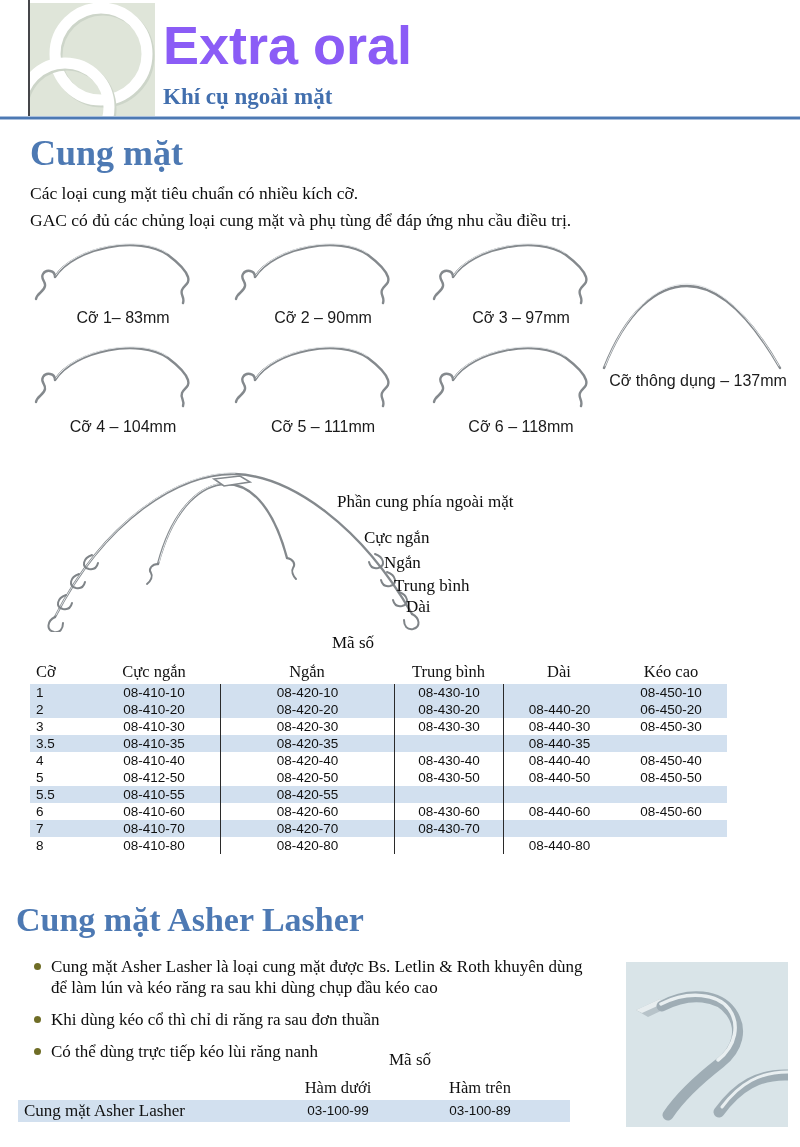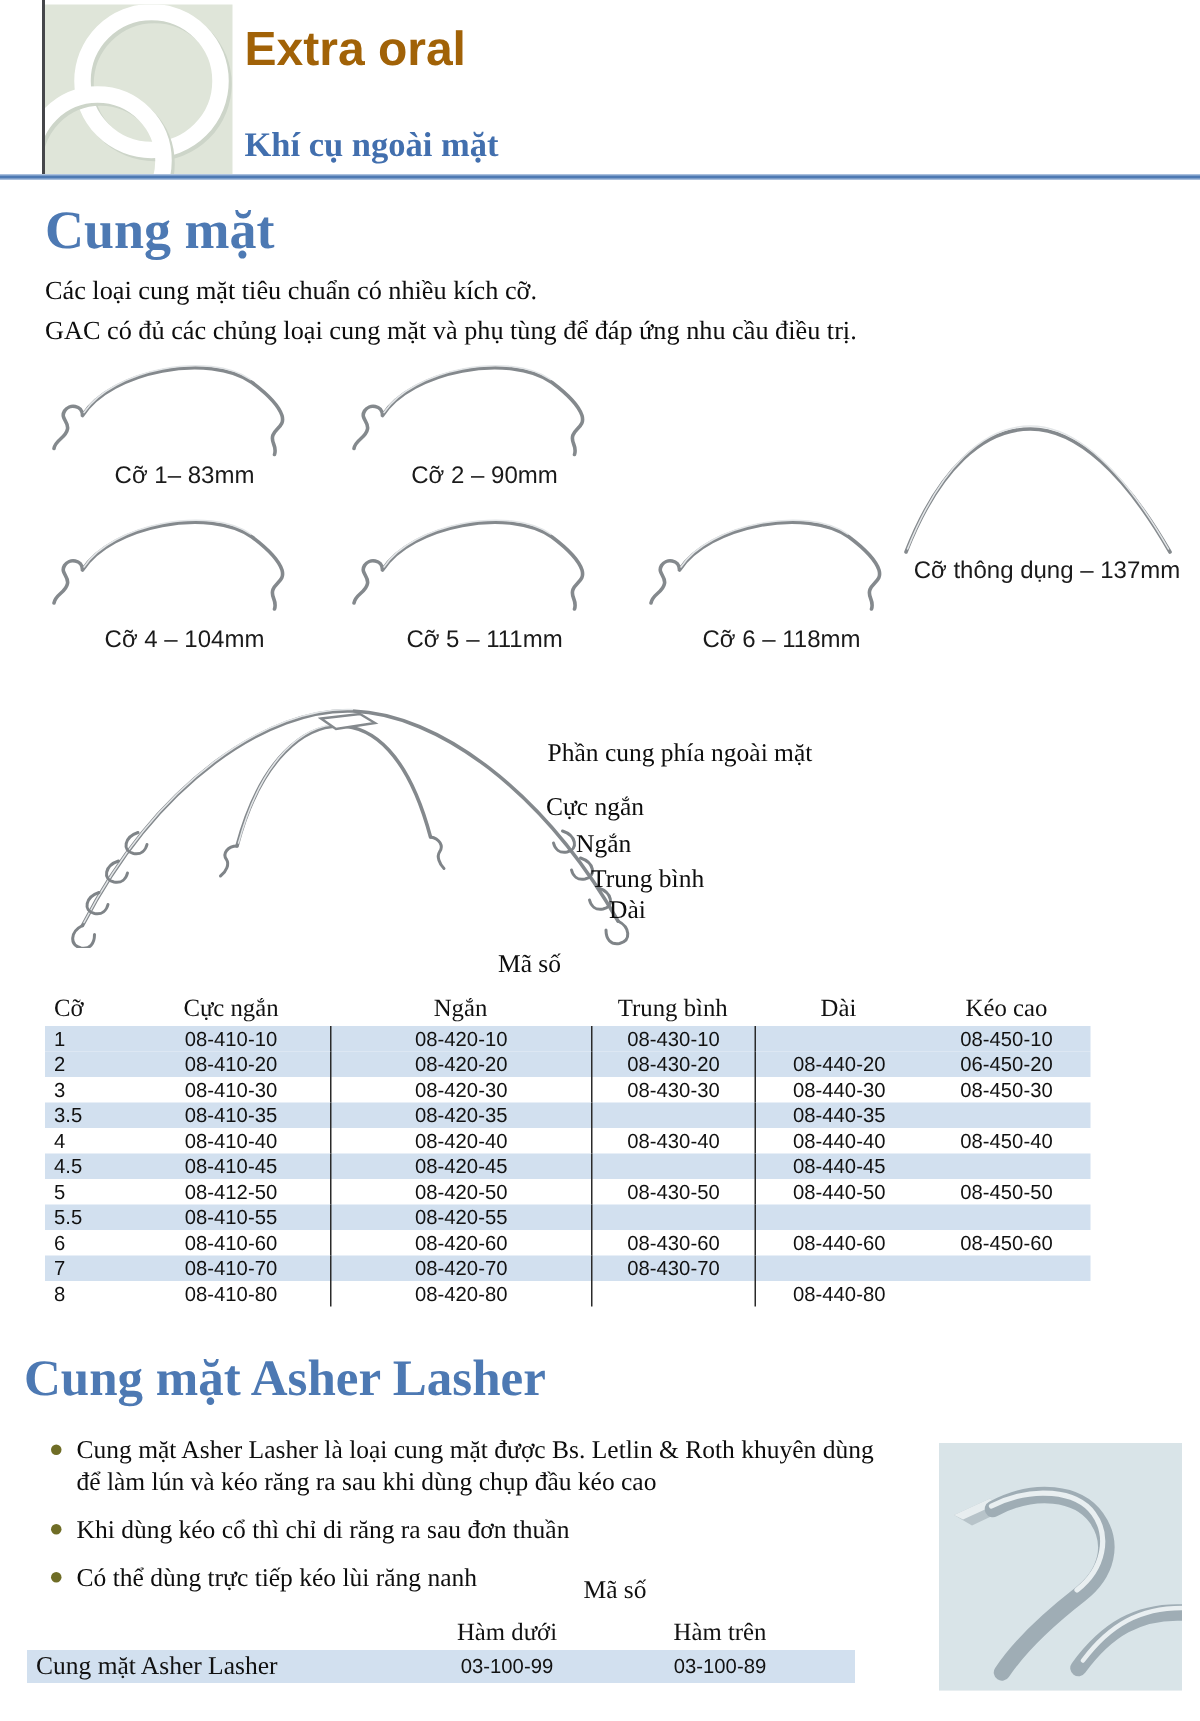--- a/index.html
+++ b/index.html
@@ -3,21 +3,21 @@
 <meta charset="utf-8">
 <style>
   html,body{margin:0;padding:0;background:#fff;}
   .page{position:relative;width:800px;height:1147px;background:#ffffff;overflow:hidden;
         font-family:"Liberation Serif","DejaVu Serif",serif;color:#111;}
 
   
   .logo-edge{position:absolute;left:28px;top:0;width:2px;height:118px;background:#45464a;}
   .logo-box{position:absolute;left:30px;top:3px;width:125px;height:115px;background:#dfe5d9;overflow:hidden;}
   .brand-title{position:absolute;left:163px;top:14px;font-family:"Liberation Sans","DejaVu Sans",sans-serif;
-               font-weight:bold;font-size:32px;color:#a16207;letter-spacing:0px;}
+               font-weight:bold;font-size:54px;color:#8b5cf6;letter-spacing:0px;}
   .brand-sub{position:absolute;left:163px;top:84px;font-weight:bold;font-size:23px;color:#426fae;}
   .rule{position:absolute;left:0;top:116px;width:800px;height:2px;background:#4d79b3;
         border-top:1px solid #a9bfdd;border-bottom:1px solid #a9bfdd;}
 
   
   .h1{position:absolute;left:30px;top:132px;font-weight:bold;font-size:36px;color:#4d79b3;}
   .desc{position:absolute;left:30px;top:180px;width:600px;font-size:17.5px;line-height:27px;color:#0d0d0d;}
 
   .bow-cell{position:absolute;text-align:center;}
   .bow-cell svg{display:block;width:100%;height:auto;}
@@ -101,20 +101,26 @@
         <use href="#bow-s"></use>
       </svg>
     <div class="bow-label">Cỡ 1– 83mm</div>
   </div>
   <div class="bow-cell" style="left:222px;top:233px;width:190px;height:98px;">
     <svg viewBox="0 0 190 78">
         <use href="#bow-s"></use>
       </svg>
     <div class="bow-label">Cỡ 2 – 90mm</div>
   </div>
+  <div class="bow-cell" style="left:420px;top:233px;width:190px;height:98px;">
+    <svg viewBox="0 0 190 78">
+        <use href="#bow-s"></use>
+      </svg>
+    <div class="bow-label">Cỡ 3 – 97mm</div>
+  </div>
 
   <div class="bow-cell" style="left:592px;top:278px;width:200px;height:112px;text-align:center;">
     <svg viewBox="0 0 200 92">
         <use href="#bow-p"></use>
       </svg>
     <div class="bow-label" style="bottom:0;">Cỡ thông dụng – 137mm</div>
   </div>
 
   <div class="bow-cell" style="left:22px;top:336px;width:190px;height:104px;">
     <svg viewBox="0 0 190 78">
@@ -152,21 +158,21 @@
       <path class="wire-thin" d="M402,162 c8,4 9,13 1,15 c-6,1 -9,-3 -9,-9"></path>
 
       <path class="wire" d="M148,112 C164,52 194,32 216,32 C238,32 262,50 277,106"></path>
       <path class="wire-hi" d="M149,110 C165,51 194,31 216,31"></path>
       <path class="wire-thin" d="M148,112 c-6,0 -10,5 -7,9 c2,3 0,8 -4,11"></path>
       <path class="wire-thin" d="M277,106 c6,1 9,6 6,10 c-2,3 0,8 3,11"></path>
 
       <path d="M204,27 l26,-3 l10,6 l-26,4 z" fill="#ffffff" stroke="#84898d" stroke-width="1.6"></path>
     </svg>
   </div>
-  <div class="dlabel" style="left:337px;top:492px;margin-left:28px;">Phần cung phía ngoài mặt</div>
+  <div class="dlabel" style="left:337px;top:492px;">Phần cung phía ngoài mặt</div>
   <div class="dlabel" style="left:364px;top:528px;">Cực ngắn</div>
   <div class="dlabel" style="left:384px;top:553px;">Ngắn</div>
   <div class="dlabel" style="left:394px;top:576px;">Trung bình</div>
   <div class="dlabel" style="left:406px;top:597px;">Dài</div>
 
   <div class="tbl-caption">Mã số</div>
   <div class="tbl">
     <div class="trow head">
       <div class="c first">Cỡ</div>
       <div class="c">Cực ngắn</div>
@@ -208,28 +214,20 @@
       <div class="c d">08-440-35</div>
       <div class="c"></div>
     </div>
     <div class="trow body">
       <div class="c first">4</div>
       <div class="c">08-410-40</div>
       <div class="c d">08-420-40</div>
       <div class="c d">08-430-40</div>
       <div class="c d">08-440-40</div>
       <div class="c">08-450-40</div>
-    </div>
-    <div class="trow body shade">
-      <div class="c first">4.5</div>
-      <div class="c">08-410-45</div>
-      <div class="c d">08-420-45</div>
-      <div class="c d"></div>
-      <div class="c d">08-440-45</div>
-      <div class="c"></div>
     </div>
     <div class="trow body">
       <div class="c first">5</div>
       <div class="c">08-412-50</div>
       <div class="c d">08-420-50</div>
       <div class="c d">08-430-50</div>
       <div class="c d">08-440-50</div>
       <div class="c">08-450-50</div>
     </div>
     <div class="trow body shade">

